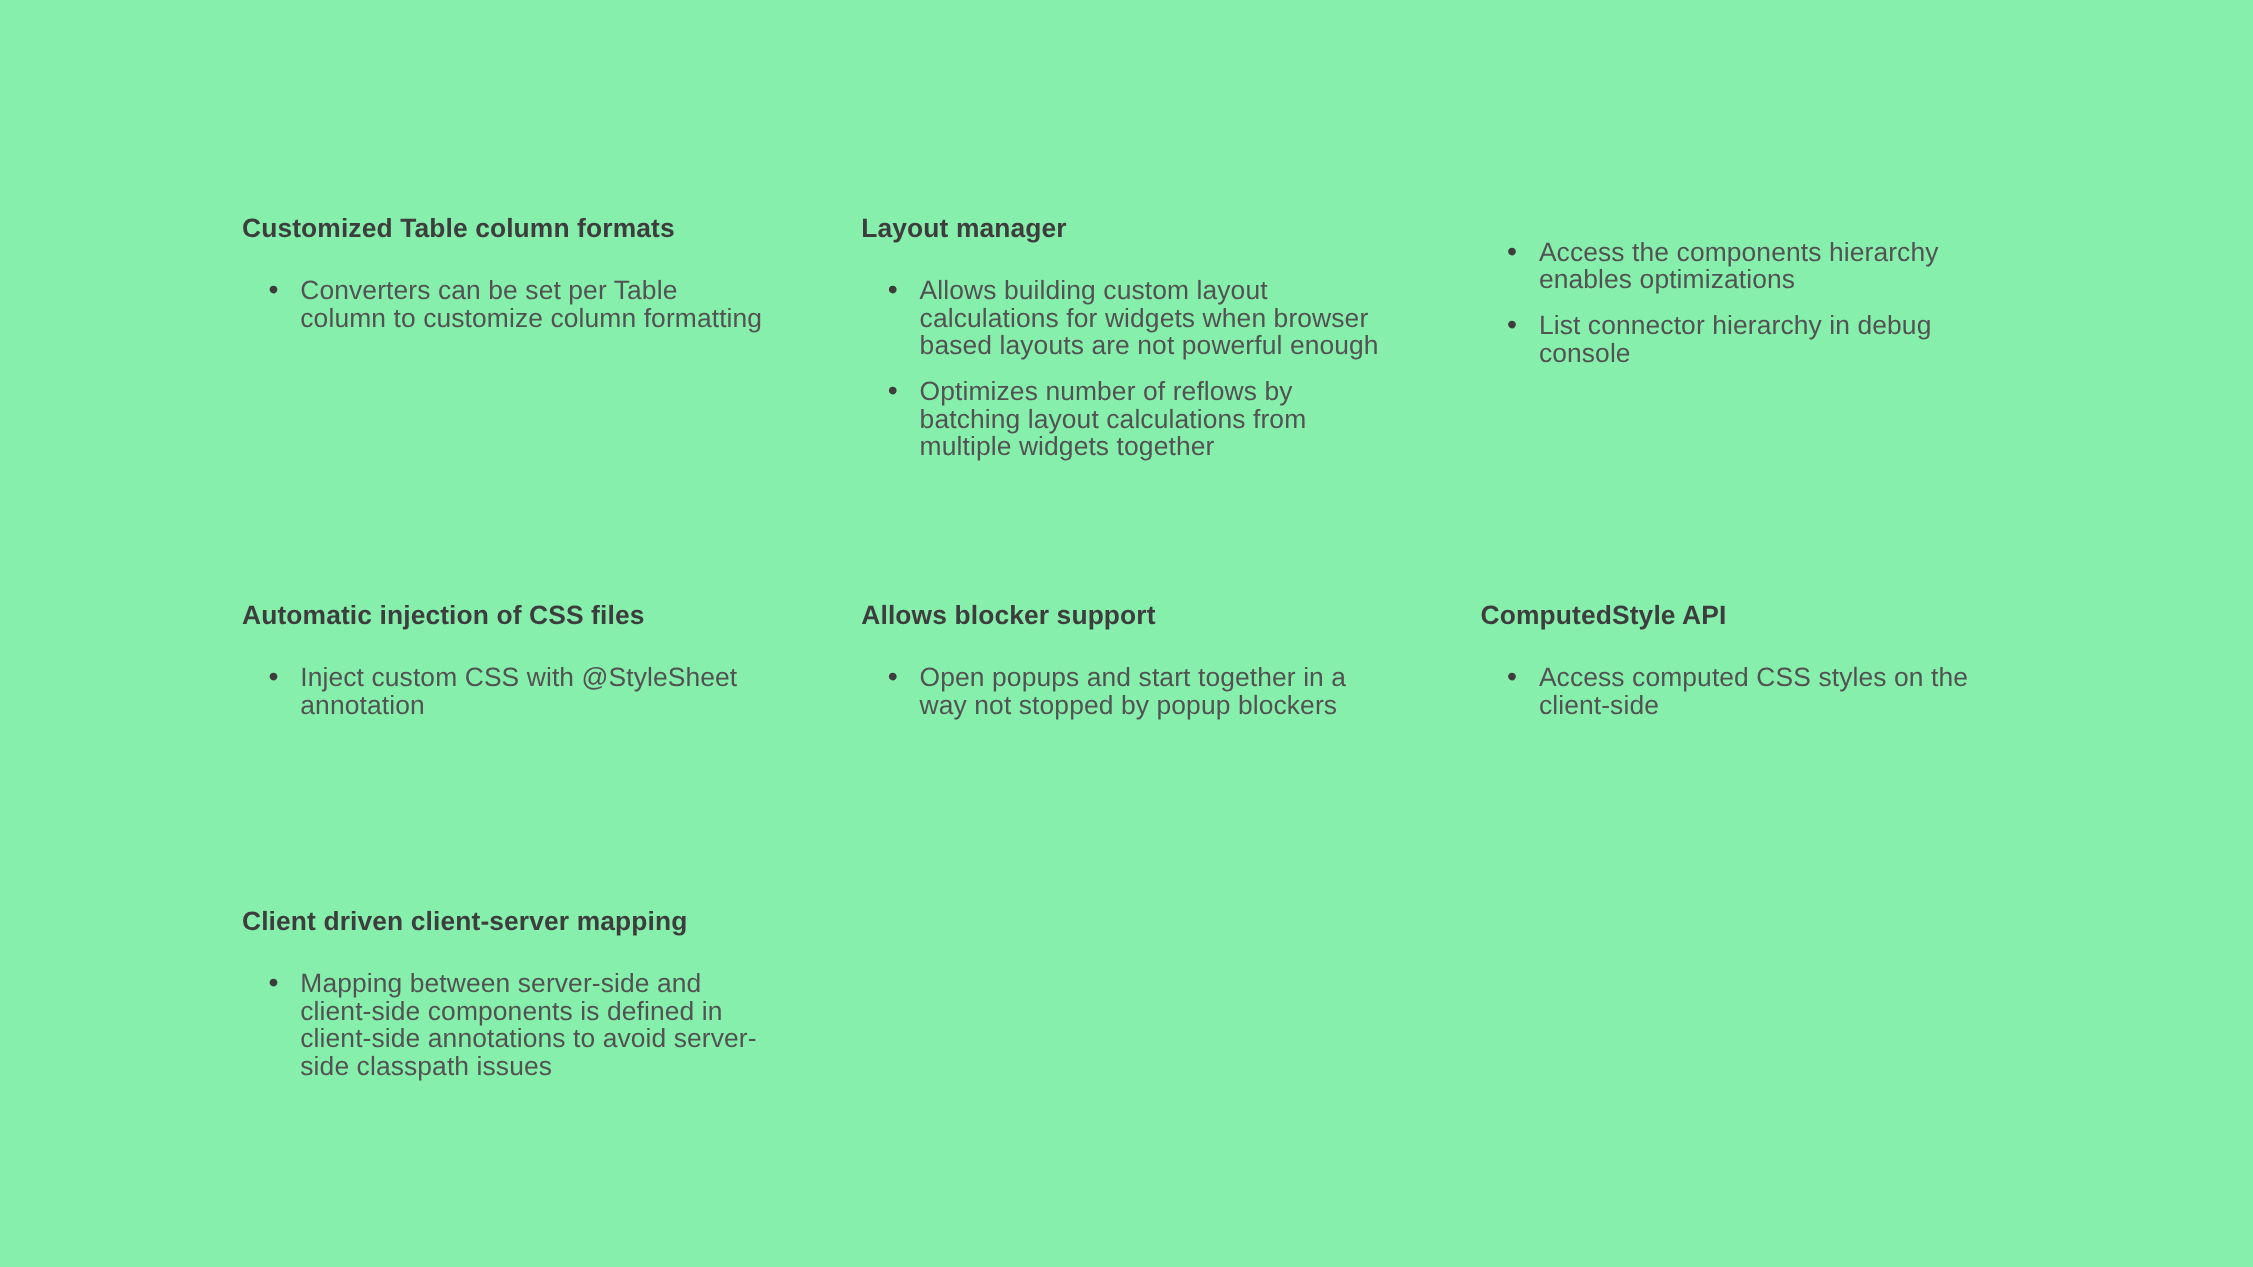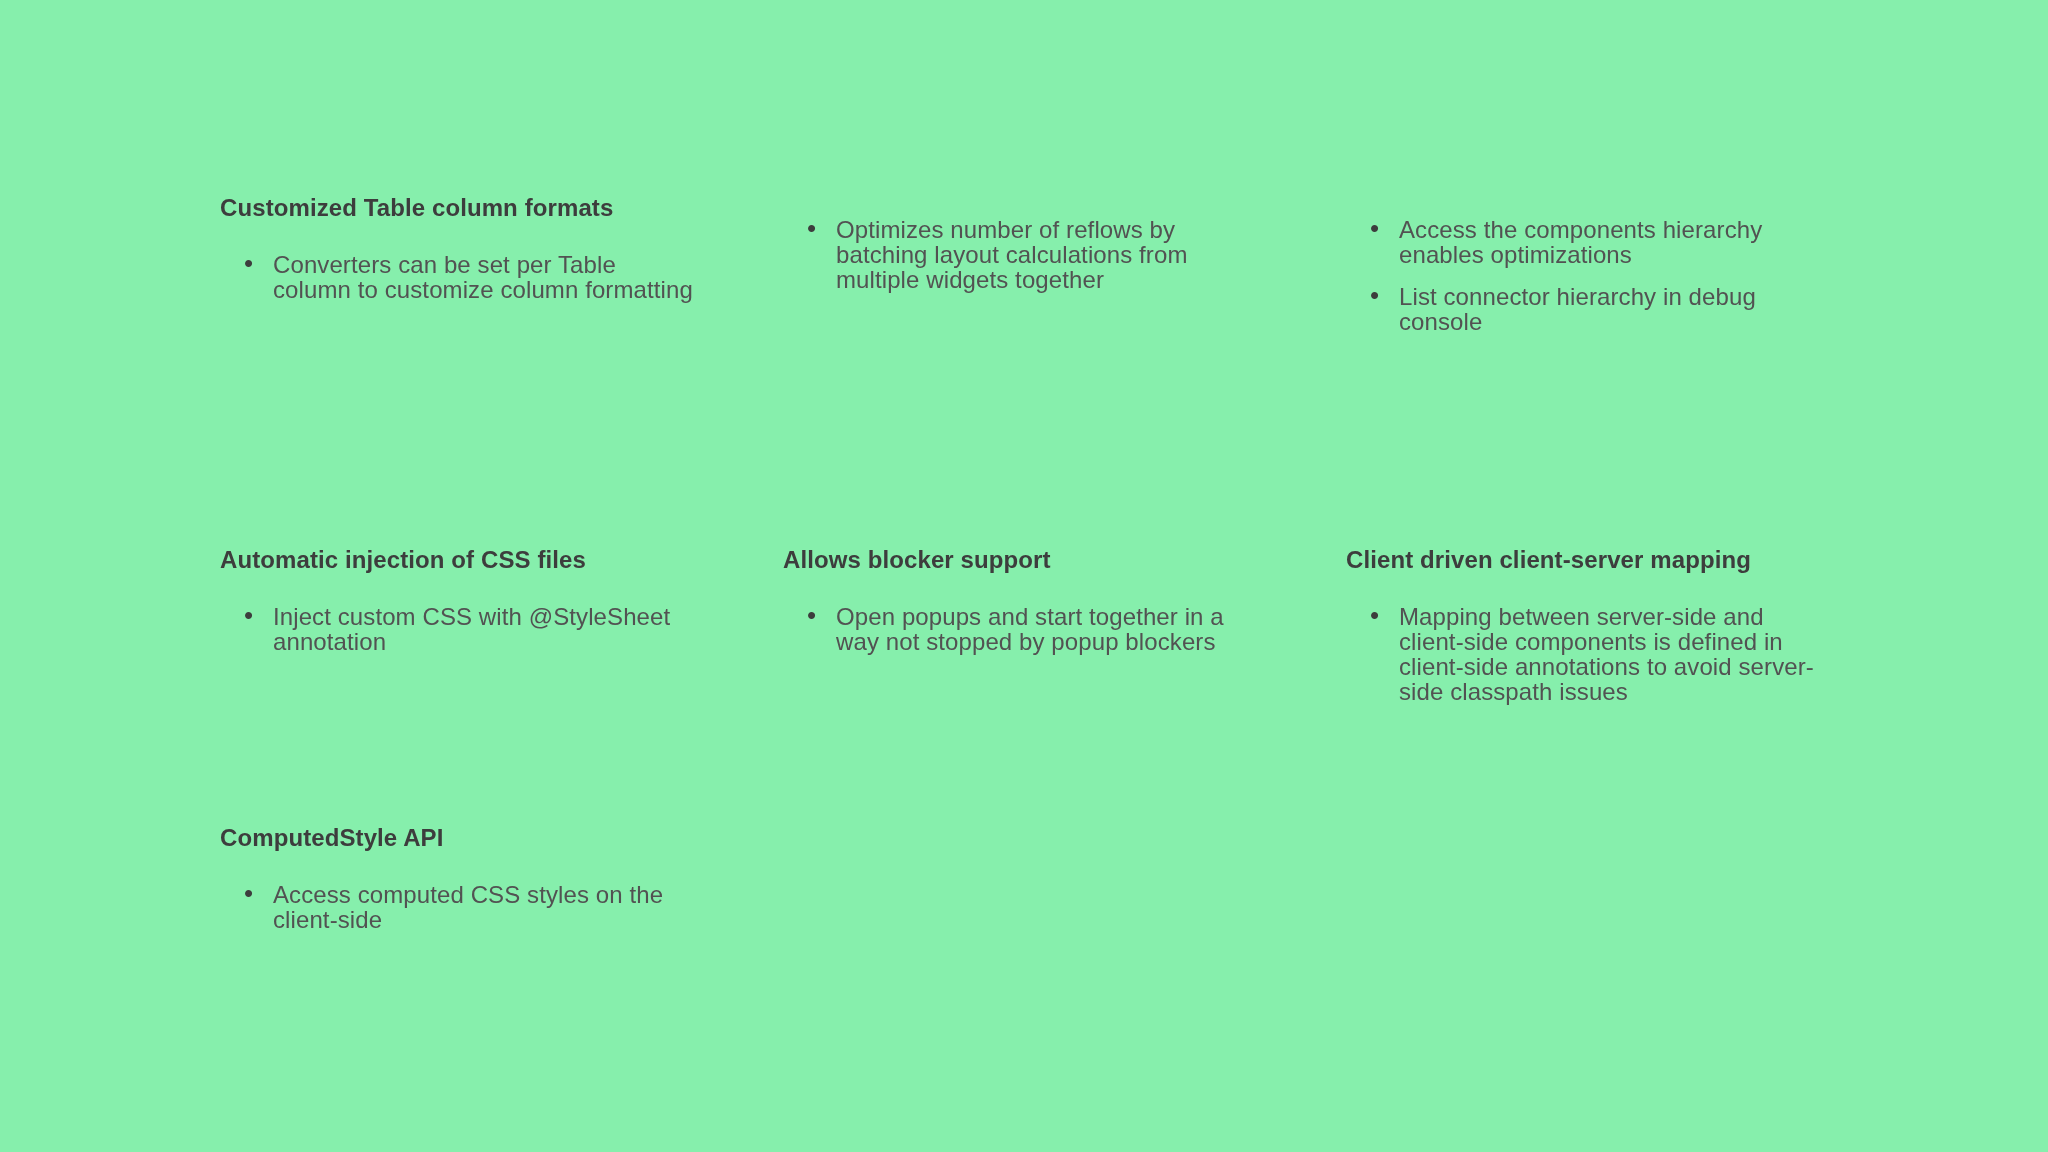--- a/index.html
+++ b/index.html
@@ -63,21 +63,25 @@
 
     <section class="feature">
       <h2>Customized Table column formats</h2>
       <ul>
         <li>Converters can be set per Table
 column to customize column formatting</li>
       </ul>
     </section>
 
     <section class="feature">
+      <h2>Layout manager</h2>
       <ul>
+        <li>Allows building custom layout
+calculations for widgets when browser
+based layouts are not powerful enough</li>
         <li>Optimizes number of reflows by
 batching layout calculations from
 multiple widgets together</li>
       </ul>
     </section>
 
     <section class="feature">
       <ul>
         <li>Access the components hierarchy
 enables optimizations</li>
@@ -96,31 +100,31 @@
 
     <section class="feature">
       <h2>Allows blocker support</h2>
       <ul>
         <li>Open popups and start together in a
 way not stopped by popup blockers</li>
       </ul>
     </section>
 
     <section class="feature">
+      <h2>ComputedStyle API</h2>
+      <ul>
+        <li>Access computed CSS styles on the
+client-side</li>
+      </ul>
+    </section>
+
+    <section class="feature">
       <h2>Client driven client-server mapping</h2>
       <ul>
         <li>Mapping between server-side and
 client-side components is defined in
 client-side annotations to avoid server-
 side classpath issues</li>
       </ul>
     </section>
 
-    <section class="feature">
-      <h2>ComputedStyle API</h2>
-      <ul>
-        <li>Access computed CSS styles on the
-client-side</li>
-      </ul>
-    </section>
-
   </div>
 </div>
 
 </body></html>

